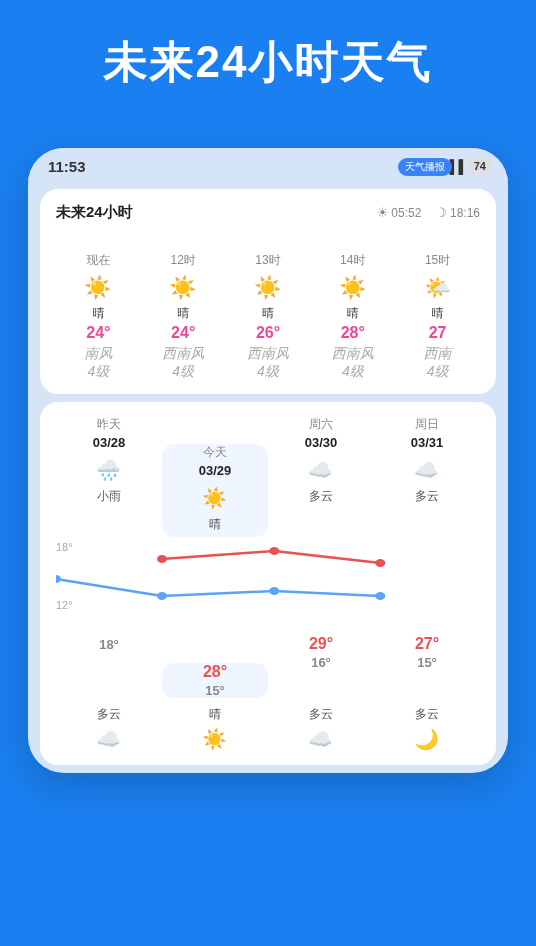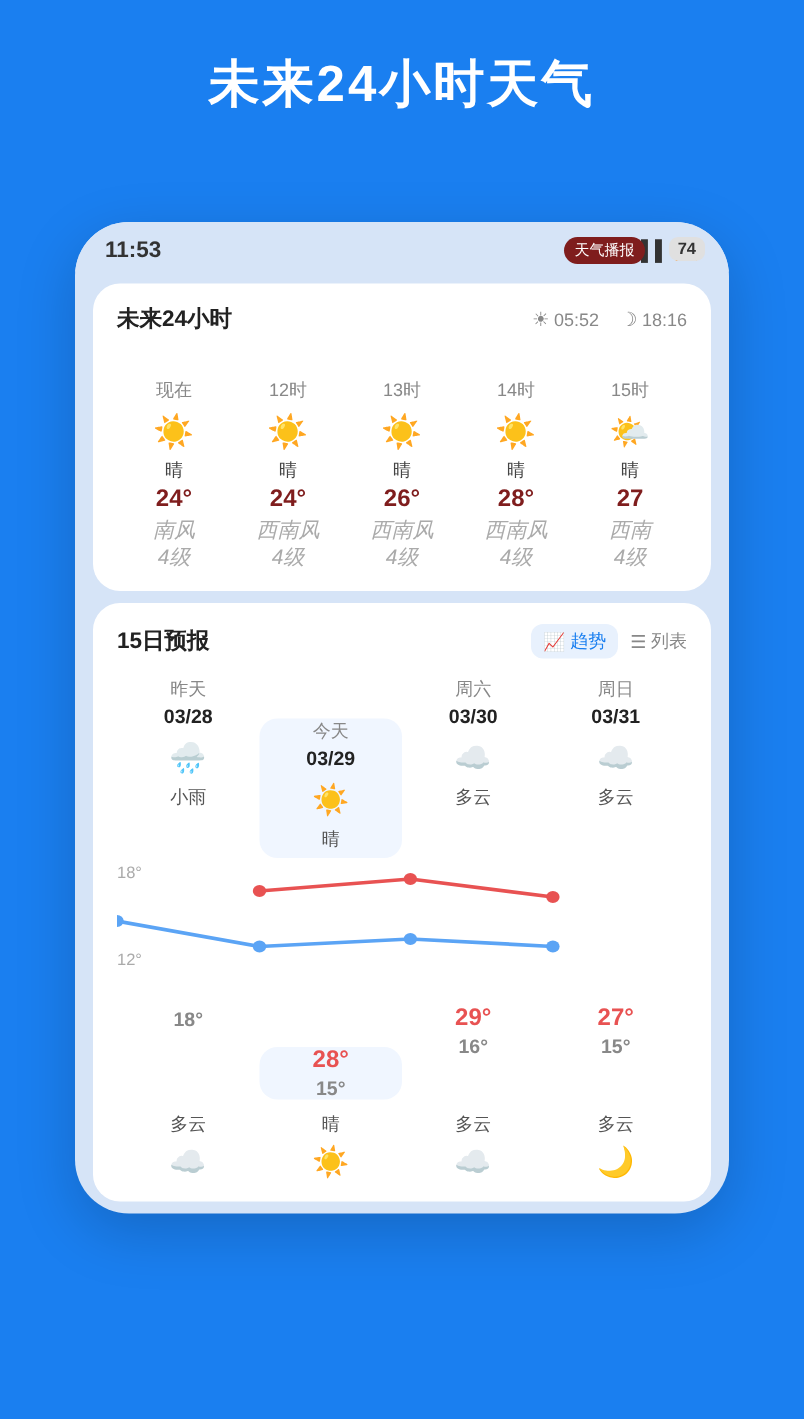--- a/index.html
+++ b/index.html
@@ -10,33 +10,33 @@
       font-family: -apple-system, 'PingFang SC', 'Microsoft YaHei', sans-serif;
       overflow: hidden;
       position: relative;
     }
 
     
     .hero-title {
       text-align: center;
       padding: 36px 20px 24px;
       color: #fff;
-      font-size: 34px;
+      font-size: 44px;
       font-weight: 800;
       letter-spacing: 2px;
       line-height: 1.2;
     }
 
     
     .phone-mock {
       position: absolute;
       top: 148px;
       left: 50%;
       transform: translateX(-50%);
-      width: 436px;
+      width: 480px;
       background: #d6e4f7;
       border-radius: 36px;
       padding: 0;
       overflow: hidden;
       box-shadow: 0 12px 40px rgba(0,0,0,0.18);
     }
 
     
     .status-bar {
       display: flex;
@@ -54,21 +54,21 @@
       display: flex;
       align-items: center;
       gap: 4px;
       font-size: 13px;
       color: #333;
     }
     .weather-alert-badge {
       position: absolute;
       top: 10px;
       right: 56px;
-      background: #7f1d1d;
+      background: #3b82f6;
       color: #fff;
       font-size: 10px;
       padding: 2px 7px;
       border-radius: 10px;
     }
     .battery-badge {
       position: absolute;
       top: 10px;
       right: 16px;
       background: #e0e0e0;
@@ -136,21 +136,21 @@
       margin-bottom: 4px;
     }
     .weather-condition {
       font-size: 12px;
       color: #444;
       margin-bottom: 2px;
     }
     .weather-temp {
       font-size: 16px;
       font-weight: 700;
-      color: #7f1d1d;
+      color: #ec4899;
       margin-bottom: 2px;
     }
     .weather-wind {
       font-size: 14px;
       color: #aaa;
       line-height: 1.3;
       font-style: italic;
     }
 
     
@@ -340,33 +340,20 @@
     <div class="hourly-label">15时</div>
     <div class="weather-icon-sun">🌤️</div>
     <div class="weather-condition">晴</div>
     <div class="weather-temp">27</div>
     <div class="weather-wind">西南<br>4级</div>
   </div>
       </div>
   </div>
 
   <div class="card card-15d">
-    <div class="card-15d-header">
-      <span class="card-title">15日预报</span>
-      <div class="btn-group">
-        <div class="btn-trend">
-          <span>📈</span>
-          <span>趋势</span>
-        </div>
-        <div class="btn-list">
-          <span>☰</span>
-          <span>列表</span>
-        </div>
-      </div>
-    </div>
 
     <div class="days-row" id="days-row">
     <div class="day-col">
     <div class="day-name">昨天</div>
     <div class="day-date">03/28</div>
     <div class="day-icon">
             <span style="font-size:20px;color:#7eb8f7;">🌧️</span>
           </div>
     <div class="day-condition">小雨</div>
   </div>

